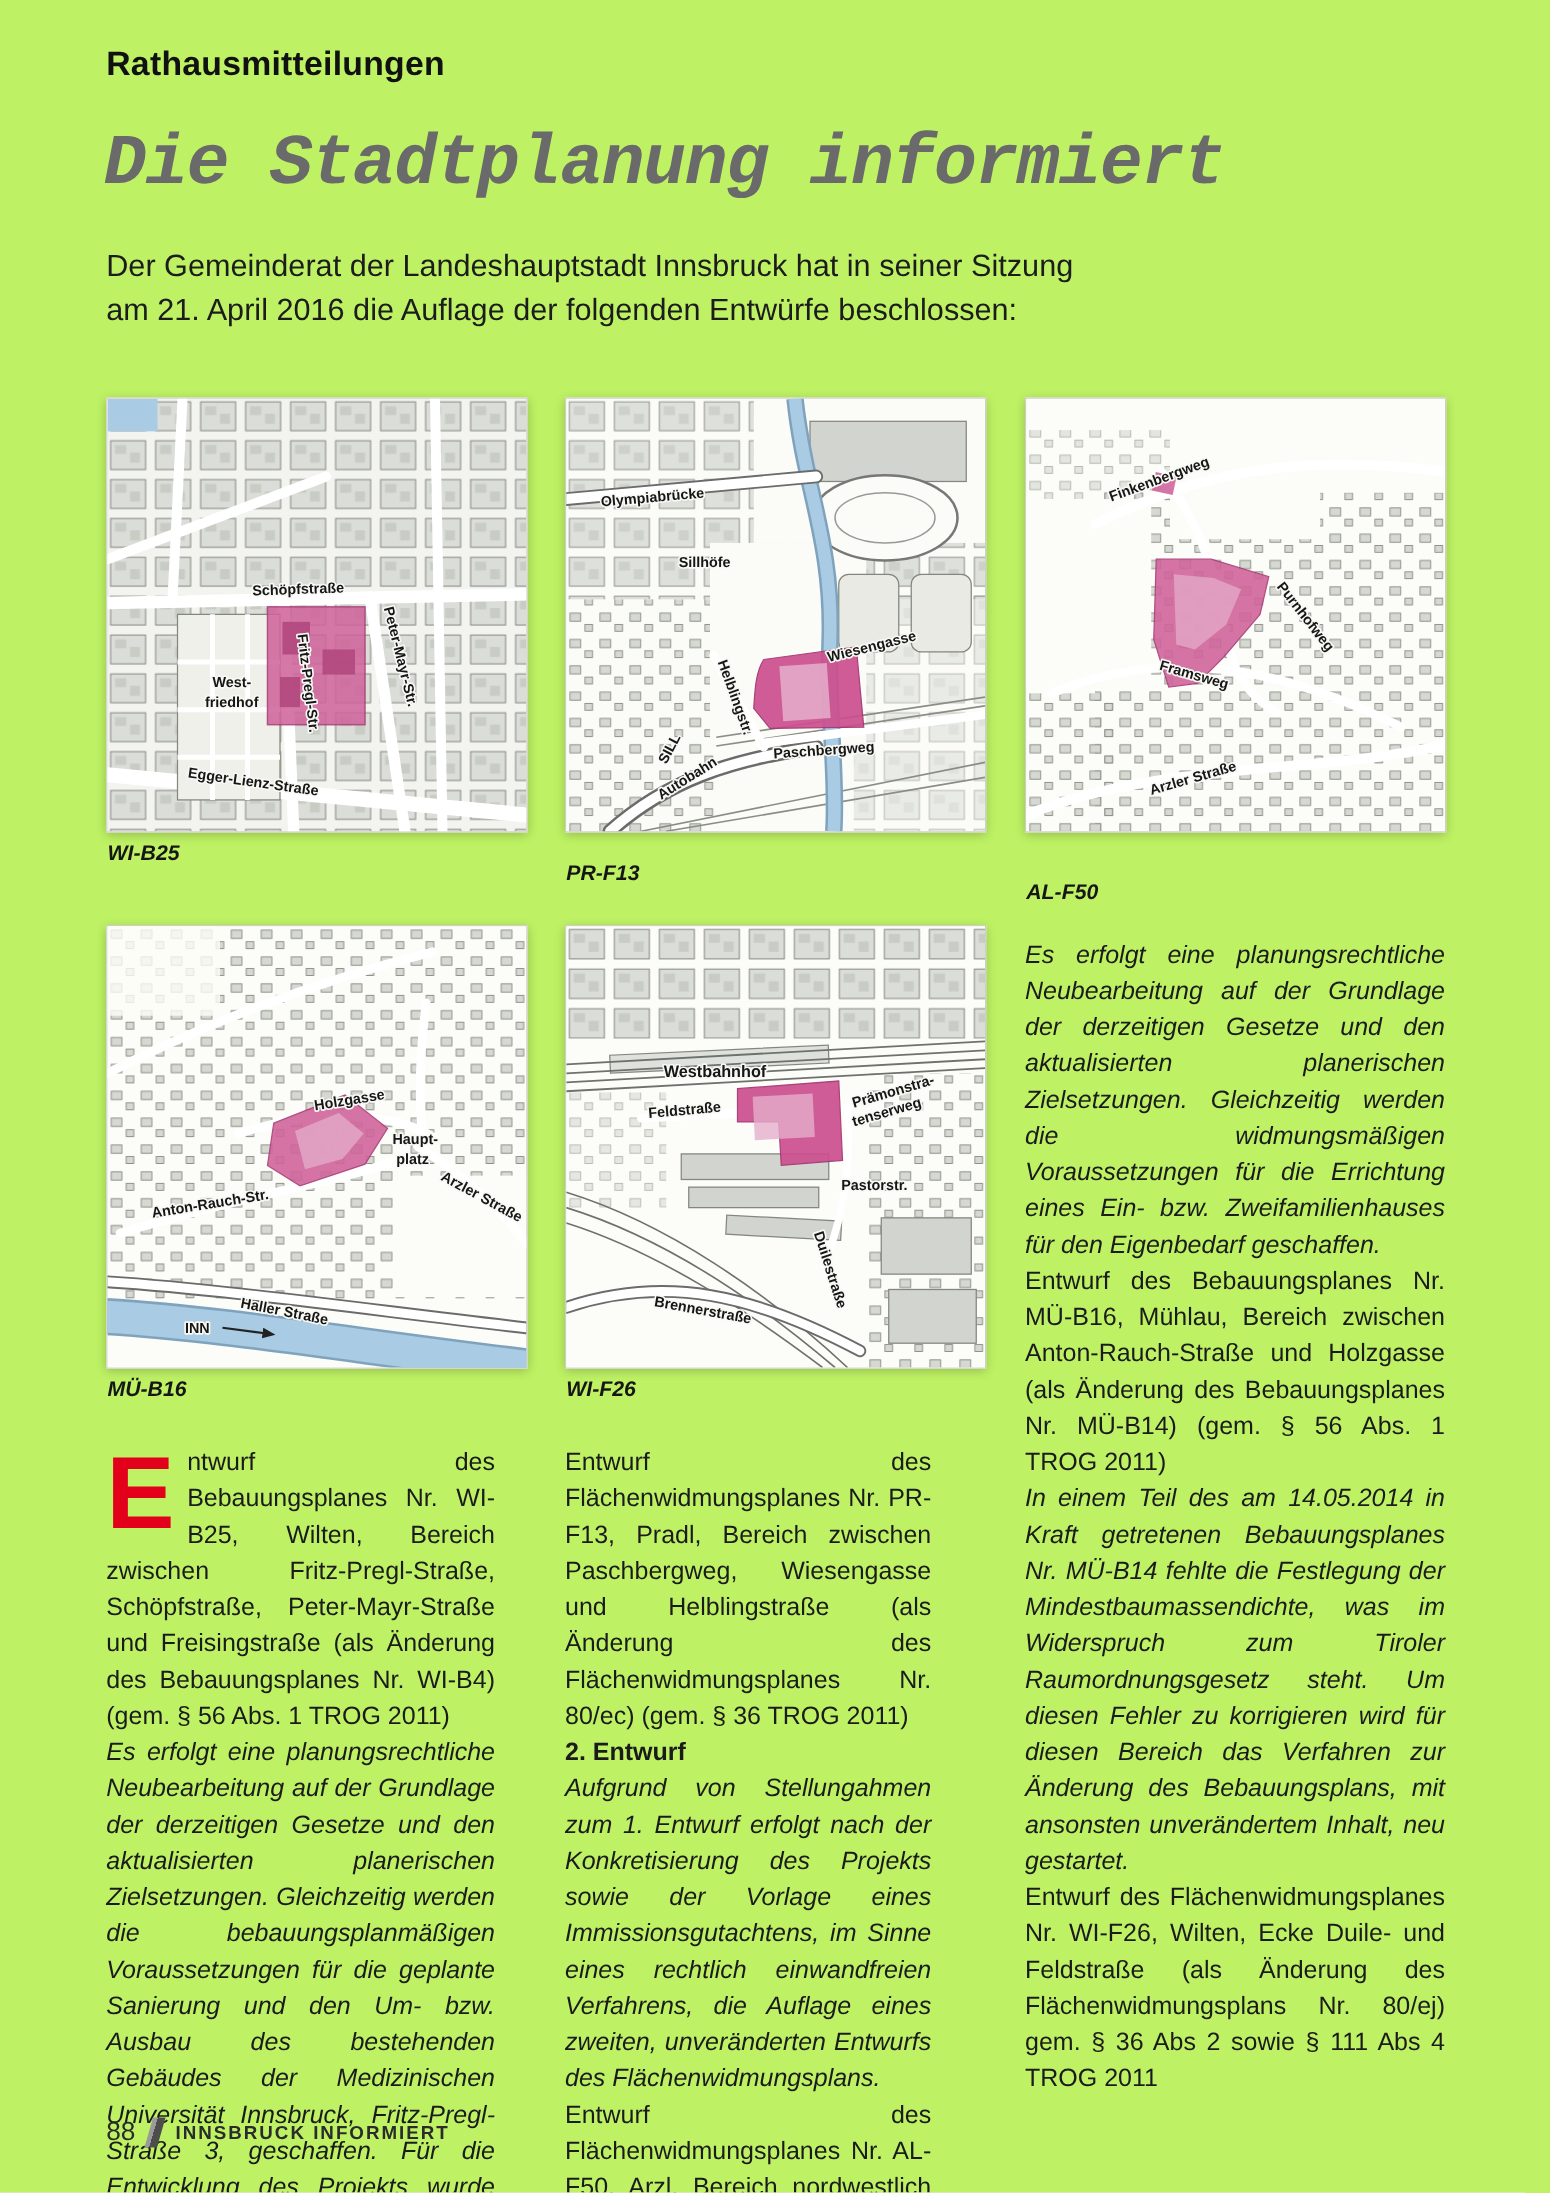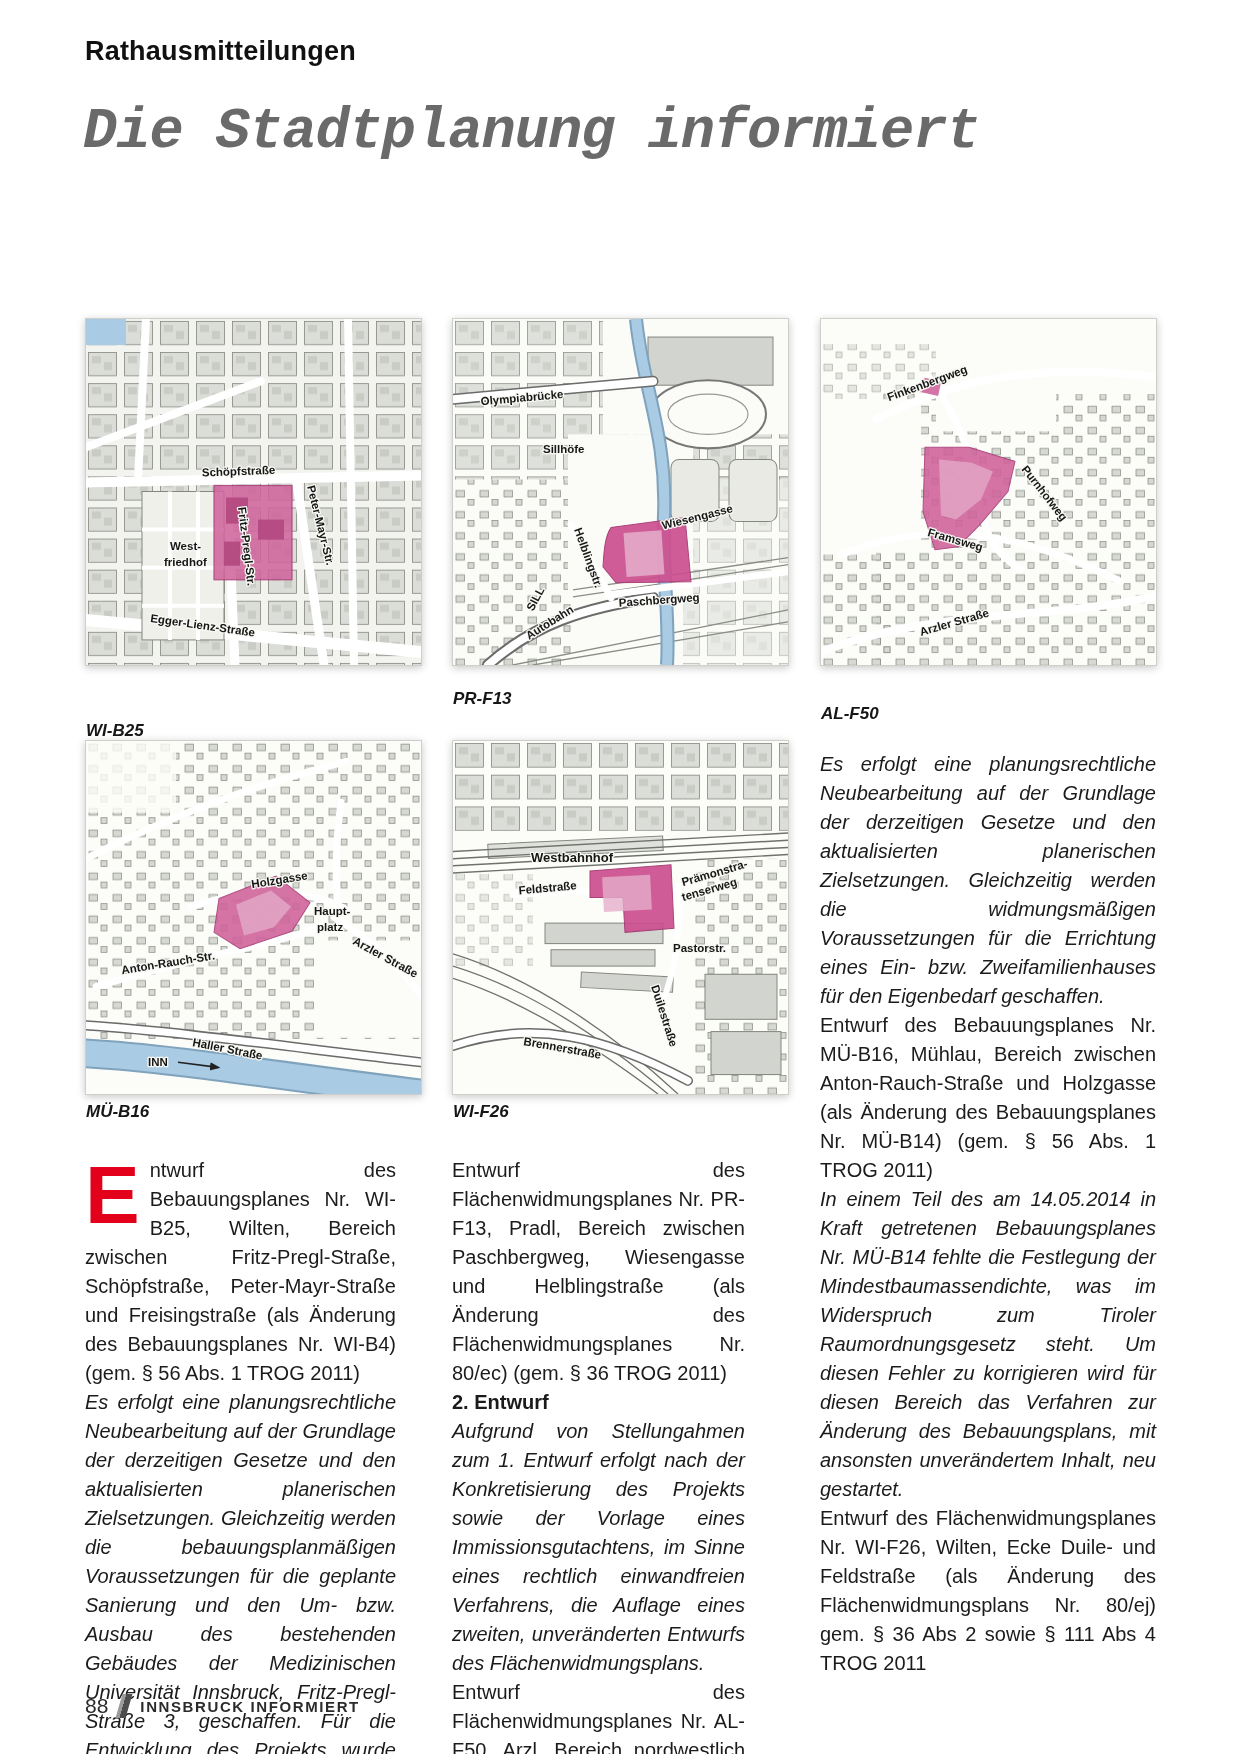--- a/index.html
+++ b/index.html
@@ -1,18 +1,18 @@
 <!DOCTYPE html>
 <html lang="de"><head>
 <meta charset="utf-8">
 <style>
   html,body { margin:0; padding:0; background:#e8e8e8; }
   .page {
     position:relative; width:1240px; height:1754px; margin:0 auto;
-    background:#ffffff; overflow:hidden;
+    background:#bef264; overflow:hidden;
     font-family:"Liberation Sans","DejaVu Sans",sans-serif; color:#1b1b1b;
   }
   .abs { position:absolute; }
   .kicker { left:85px; top:36px; font-size:27px; font-weight:700; letter-spacing:.2px; color:#111; }
   .title  { left:83px; top:100px; margin:0; font-size:57px; font-style:italic; font-weight:700;
             color:#6a6a6a; letter-spacing:-1px;font-family:Liberation Mono, monospace; }
   .intro  { left:85px; top:196px; width:800px; margin:0; font-size:24.5px; line-height:35px; color:#1c1c1c; }
 
   figure.map { position:absolute; margin:0; background:#fbfbf8;
                border:1px solid #cfcfc9; box-shadow:0 2px 8px rgba(0,0,0,.22); }
@@ -54,20 +54,21 @@
     <marker id="arrowhead" markerWidth="7" markerHeight="6" refX="5" refY="2.6" orient="auto">
       <path d="M0,0 L6.5,2.6 L0,5.2 Z" fill="#222"></path>
     </marker>
   </defs>
 </svg>
 
 <div class="page">
 
   <div class="abs kicker">Rathausmitteilungen</div>
   <h1 class="abs title">Die Stadtplanung informiert</h1>
+  <p class="abs intro">Der Gemeinderat der Landeshauptstadt Innsbruck hat in seiner Sitzung am 21. April 2016 die Auflage der folgenden Entwürfe beschlossen:</p>
 
   <figure class="map" style="left:85px; top:318px; width:335px; height:346px;">
     <svg width="335" height="346" viewBox="0 0 335 345" preserveAspectRatio="none">
       <rect width="335" height="345" fill="#f3f3ef"></rect>
       <rect width="335" height="345" fill="url(#cityblocks)"></rect>
       <rect width="40" height="26" fill="#a9cbe3"></rect>
       <g stroke="#ffffff" stroke-linecap="round" fill="none">
         <path d="M0,128 L175,62" stroke-width="8"></path>
         <path d="M60,0 L52,160" stroke-width="8"></path>
         <path d="M0,163 L335,156" stroke-width="10"></path>
@@ -165,21 +166,21 @@
         <path d="M104,128 L148,128 L194,142 L187,172 L158,206 L137,227 L114,230 L102,192 Z" fill="#d0659c" stroke="#a93b76" opacity="0.9"></path>
         <path d="M118,140 L150,143 L172,152 L160,180 L135,200 L120,196 Z" fill="#e2a7c6" opacity="0.8"></path>
       </g>
       <text class="ml" transform="translate(68,82) rotate(-20)">Finkenbergweg</text>
       <text class="ml" transform="translate(200,150) rotate(52)">Purnhofweg</text>
       <text class="ml" transform="translate(106,216) rotate(16)">Framsweg</text>
       <text class="ml" transform="translate(100,316) rotate(-16)">Arzler Straße</text>
     </svg>
   </figure>
 
-  <div class="maplabel" style="left:86px; top:673px;margin-top:48px;">WI-B25</div>
+  <div class="maplabel" style="left:86px; top:673px;">WI-B25</div>
   <div class="maplabel" style="left:453px; top:689px;">PR-F13</div>
   <div class="maplabel" style="left:821px; top:704px;">AL-F50</div>
 
   <figure class="map" style="left:85px; top:740px; width:335px; height:353px;">
     <svg width="335" height="353" viewBox="0 0 335 345" preserveAspectRatio="none">
       <rect width="335" height="345" fill="#fcfcf8"></rect>
       <rect width="335" height="292" fill="url(#suburb)"></rect>
       <rect x="230" y="195" width="105" height="95" fill="#fcfcf8"></rect>
       <rect x="0" y="0" width="90" height="70" fill="#fcfcf8" opacity="0.8"></rect>
       <g stroke="#ffffff" stroke-linecap="round" fill="none">

